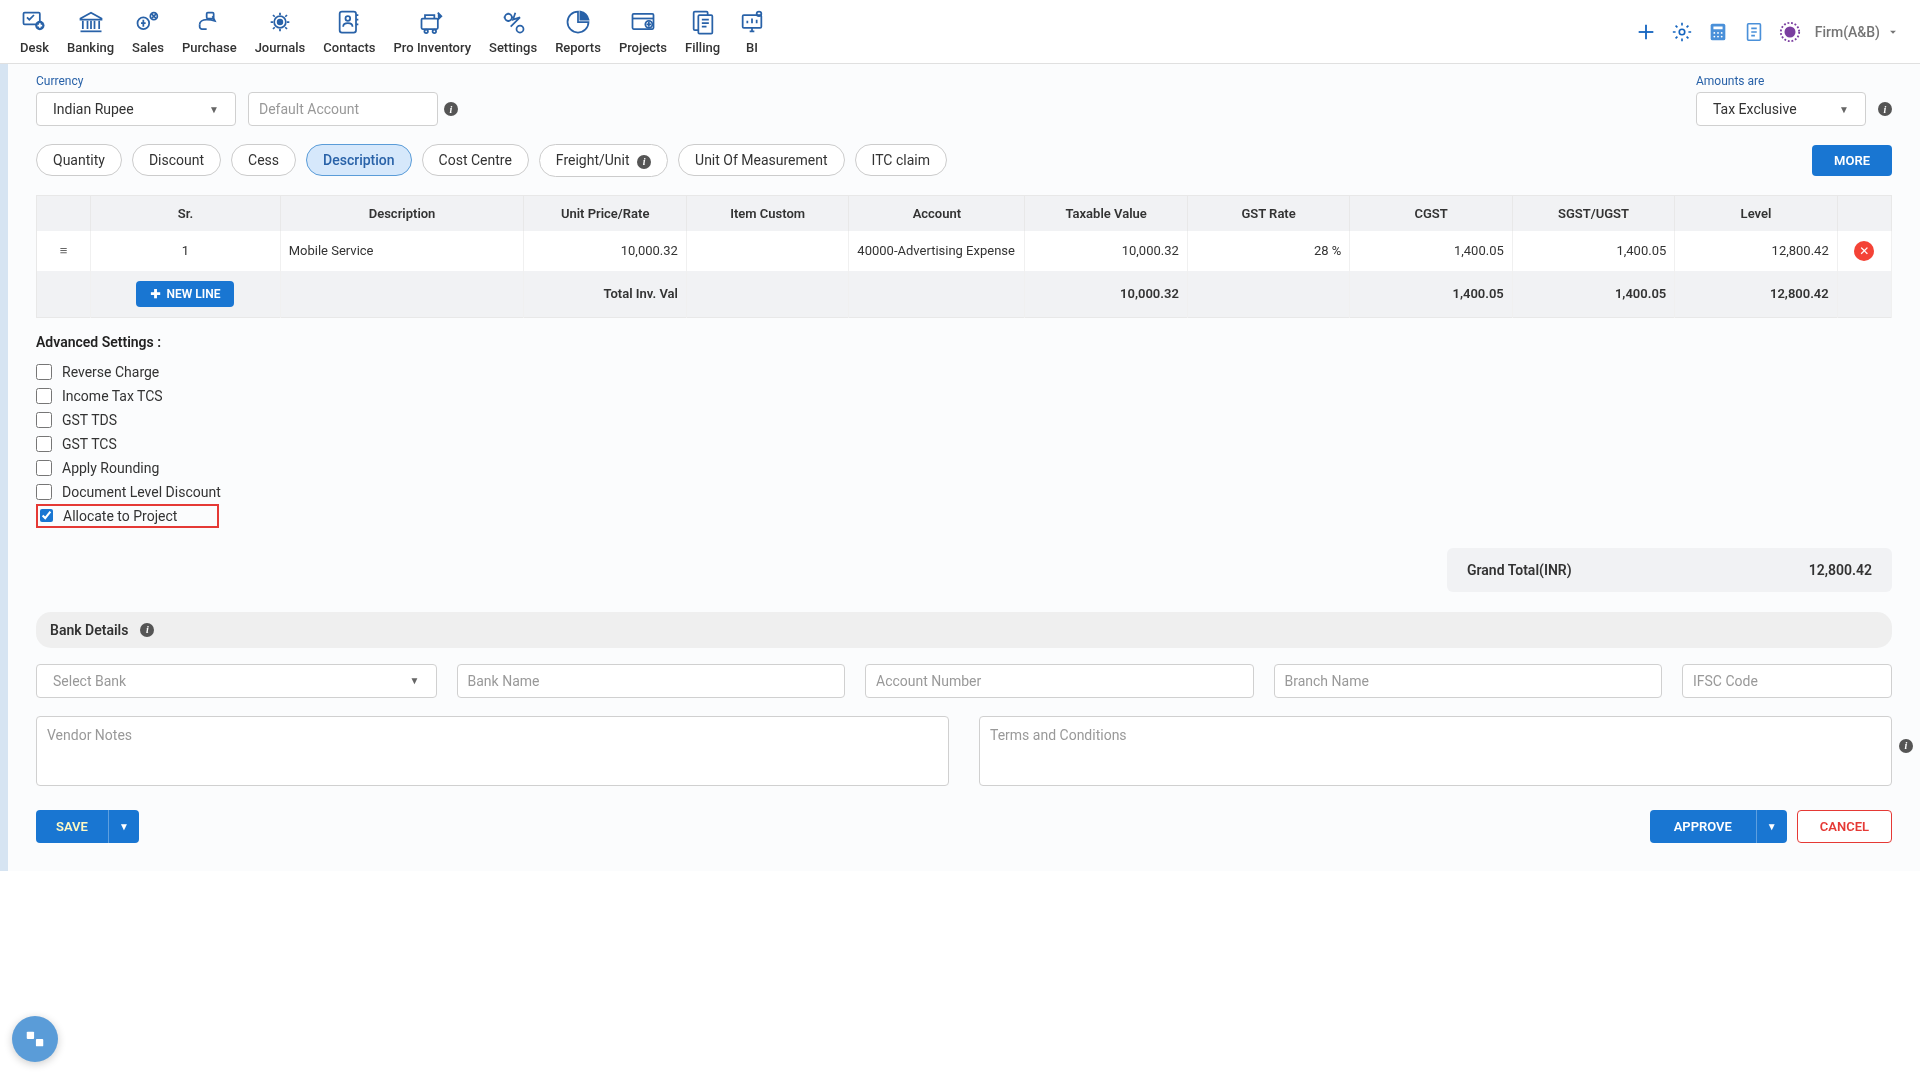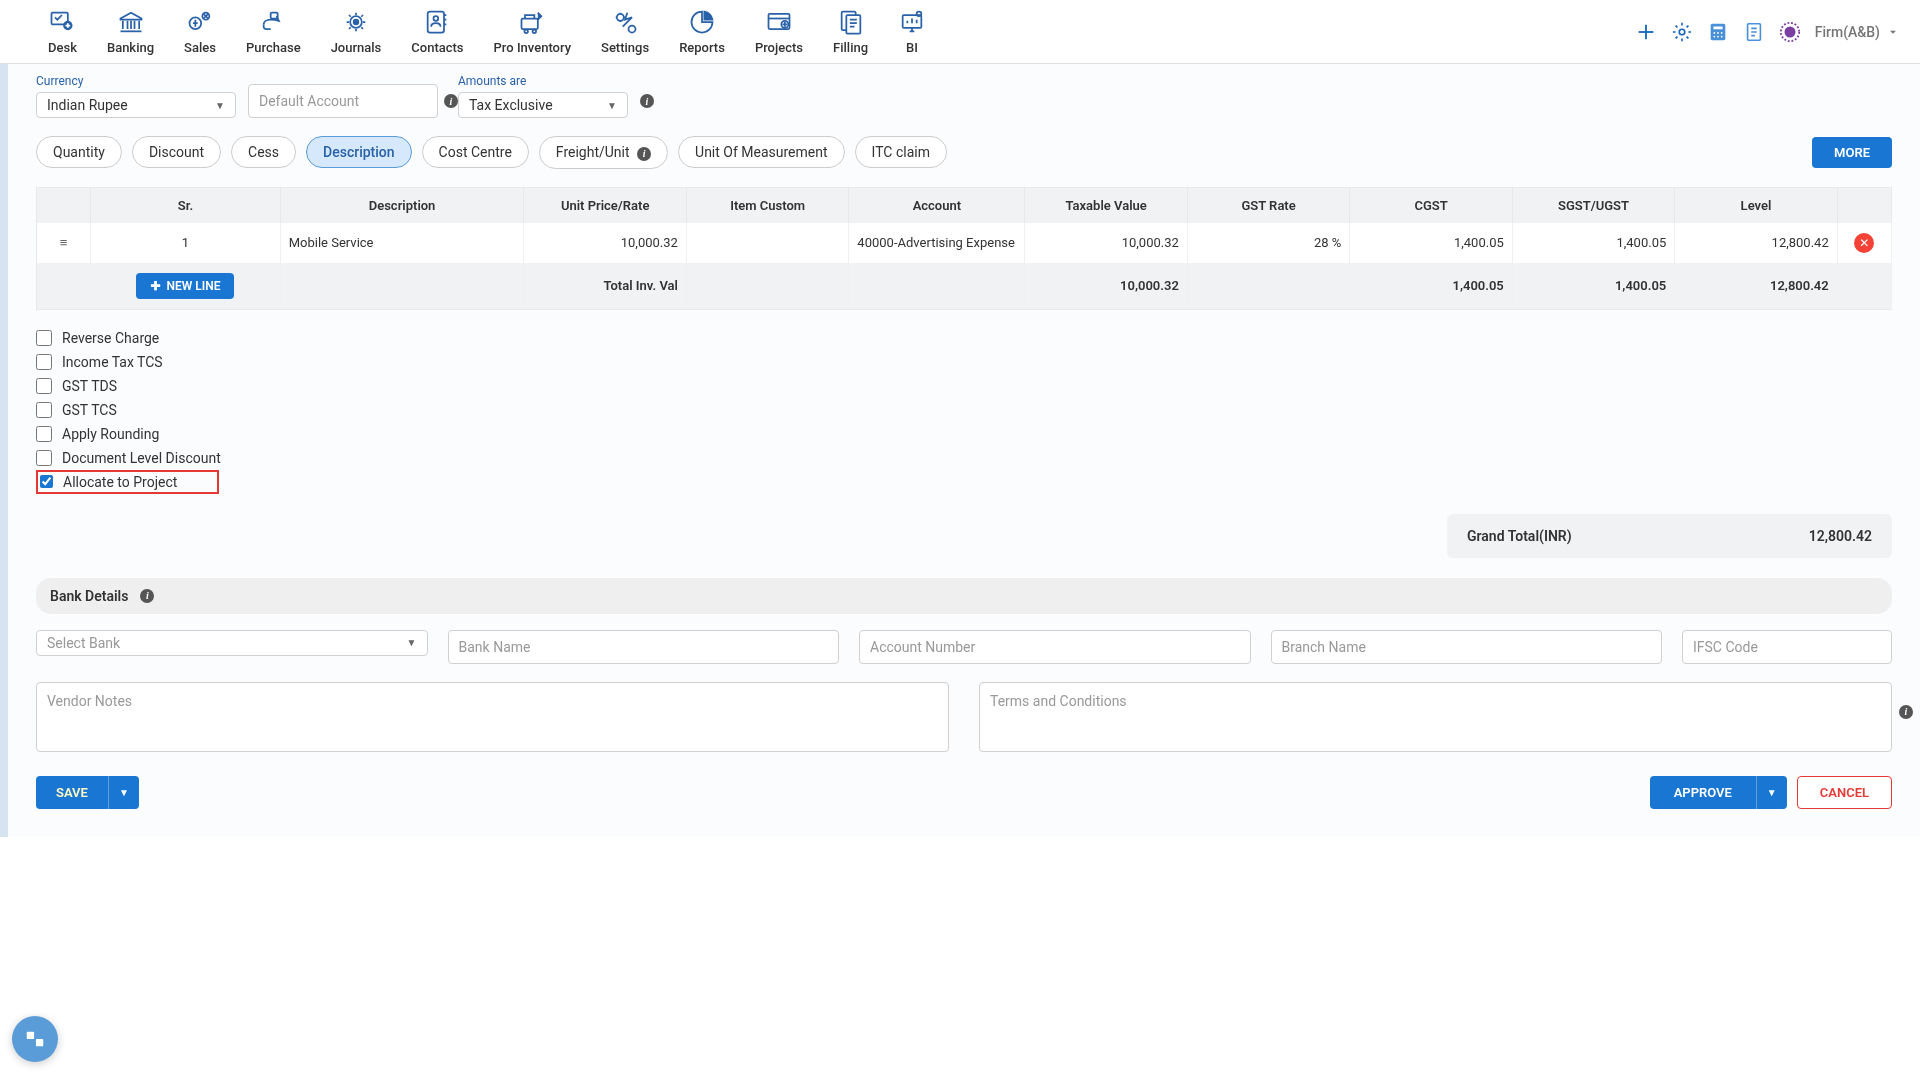--- a/index.html
+++ b/index.html
@@ -1,29 +1,29 @@
 <!DOCTYPE html>
 <html><head>
 <meta charset="utf-8">
 <style>
 * { box-sizing: border-box; margin: 0; padding: 0; font-family: -apple-system, BlinkMacSystemFont, "Segoe UI", Roboto, Arial, sans-serif; }
 body { background: #fff; font-size: 14px; color: #333; }
 .topnav { display: flex; align-items: center; padding: 8px 20px; border-bottom: 1px solid #e0e0e0; background: #fff; }
-.topnav-items { display: flex; gap: 30px; margin-left: 28px; }
+.topnav-items { display: flex; gap: 18px; }
 .topnav-item { display: flex; flex-direction: column; align-items: center; cursor: pointer; gap: 4px; }
 .topnav-item .icon { width: 28px; height: 28px; color: #2962a8; }
 .topnav-item span { font-size: 13px; color: #333; font-weight: 500; }
 .topnav-right { margin-left: auto; display: flex; align-items: center; gap: 14px; }
 .topnav-right .ri-icon { width: 22px; height: 22px; cursor: pointer; }
 .firm-dropdown { display: flex; align-items: center; gap: 6px; color: #757575; font-weight: 500; cursor: pointer; }
 .content { padding: 10px 28px 28px 28px; background: #fbfcfd; border-left: 8px solid #d6e4f2; }
-.row-top { display: flex; align-items: flex-start; justify-content: flex-start; margin-bottom: 18px; }
+.row-top { display: flex; align-items: flex-start; justify-content: space-between; margin-bottom: 18px; }
 .field-group { display: flex; flex-direction: column; gap: 4px; }
 .field-label { font-size: 12px; color: #2962a8; }
-.select-box { height: 26px; border: 1px solid #d0d0d0; border-radius: 4px; background: #fff; display: flex; align-items: center; padding: 0 10px; justify-content: space-between; min-width: 200px; cursor: pointer; }
+.select-box { height: 34px; border: 1px solid #d0d0d0; border-radius: 4px; background: #fff; display: flex; align-items: center; padding: 0 16px; justify-content: space-between; min-width: 200px; cursor: pointer; }
 .select-box .caret { font-size: 10px; color: #666; }
 .input-box { height: 34px; border: 1px solid #d0d0d0; border-radius: 4px; background: #fff; padding: 15px 10px; min-width: 190px; display: flex; align-items: center; color: #999; }
 .info-icon { width: 14px; height: 14px; border-radius: 50%; background: #555; color: #fff; display: inline-flex; align-items: center; justify-content: center; font-size: 10px; font-weight: bold; margin-left: 6px; font-style: italic; font-family: serif; }
 .pills { display: flex; gap: 10px; align-items: center; margin-bottom: 18px; }
 .pill { border: 1px solid #ccc; border-radius: 18px; padding: 7px 16px; background: #fff; cursor: pointer; font-size: 14px; color: #333; }
 .pill.active { background: #d6e8fb; border-color: #5a9cd8; color: #2962a8; font-weight: 500; }
 .more-btn { margin-left: auto; background: #1976d2; color: #fff; border: none; border-radius: 4px; padding: 8px 22px; font-weight: 600; cursor: pointer; font-size: 13px; }
 .table { width: 100%; border-collapse: collapse; background: #fff; border: 1px solid #e8e8e8; }
 .table th { background: #f1f2f4; padding: 10px 8px; font-size: 13px; font-weight: 600; color: #333; text-align: center; border-right: 1px solid #e8e8e8; }
 .table td { padding: 10px 8px; font-size: 13px; border-right: 1px solid #f0f0f0; text-align: center; }
@@ -293,20 +293,21 @@
         <td></td>
         <td class="text-right">1,400.05</td>
         <td class="text-right">1,400.05</td>
         <td class="text-right">12,800.42</td>
         <td></td>
       </tr>
     </tbody>
   </table>
 
   <div class="advanced">
+    <div class="advanced-title">Advanced Settings :</div>
     <div class="check-row">
         <input type="checkbox" style="">
         <label>Reverse Charge</label>
       </div>
     <div class="check-row">
         <input type="checkbox" style="">
         <label>Income Tax TCS</label>
       </div>
     <div class="check-row">
         <input type="checkbox" style="">

